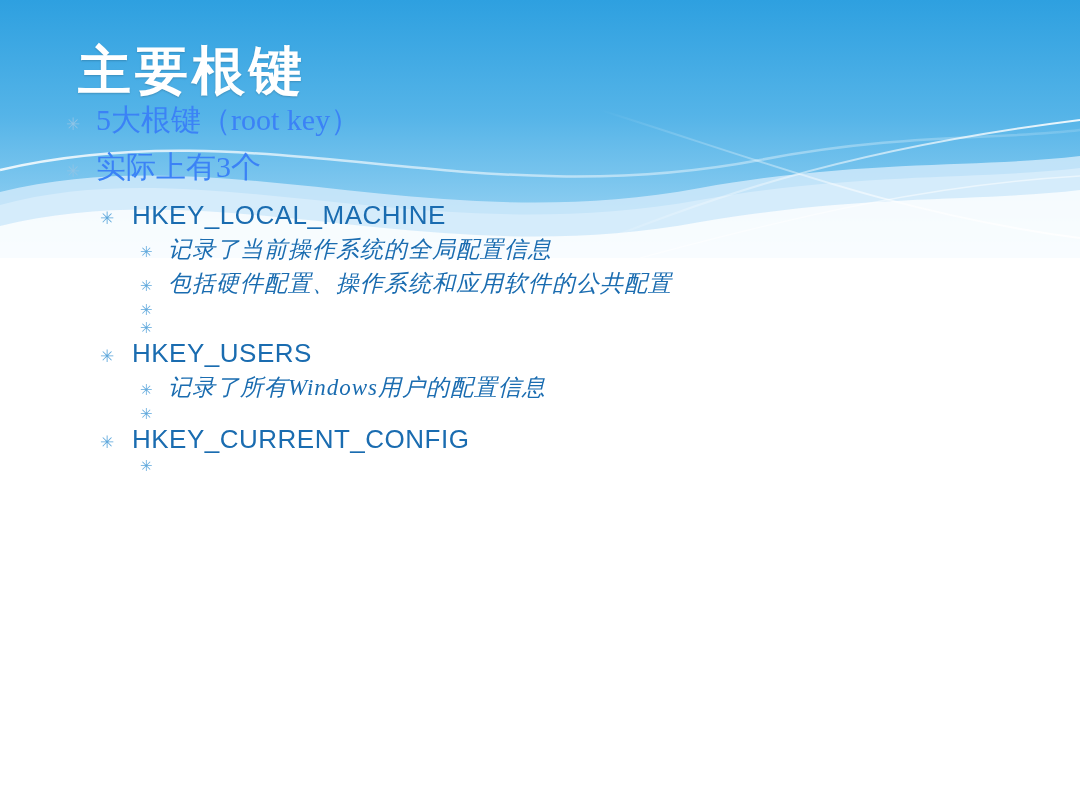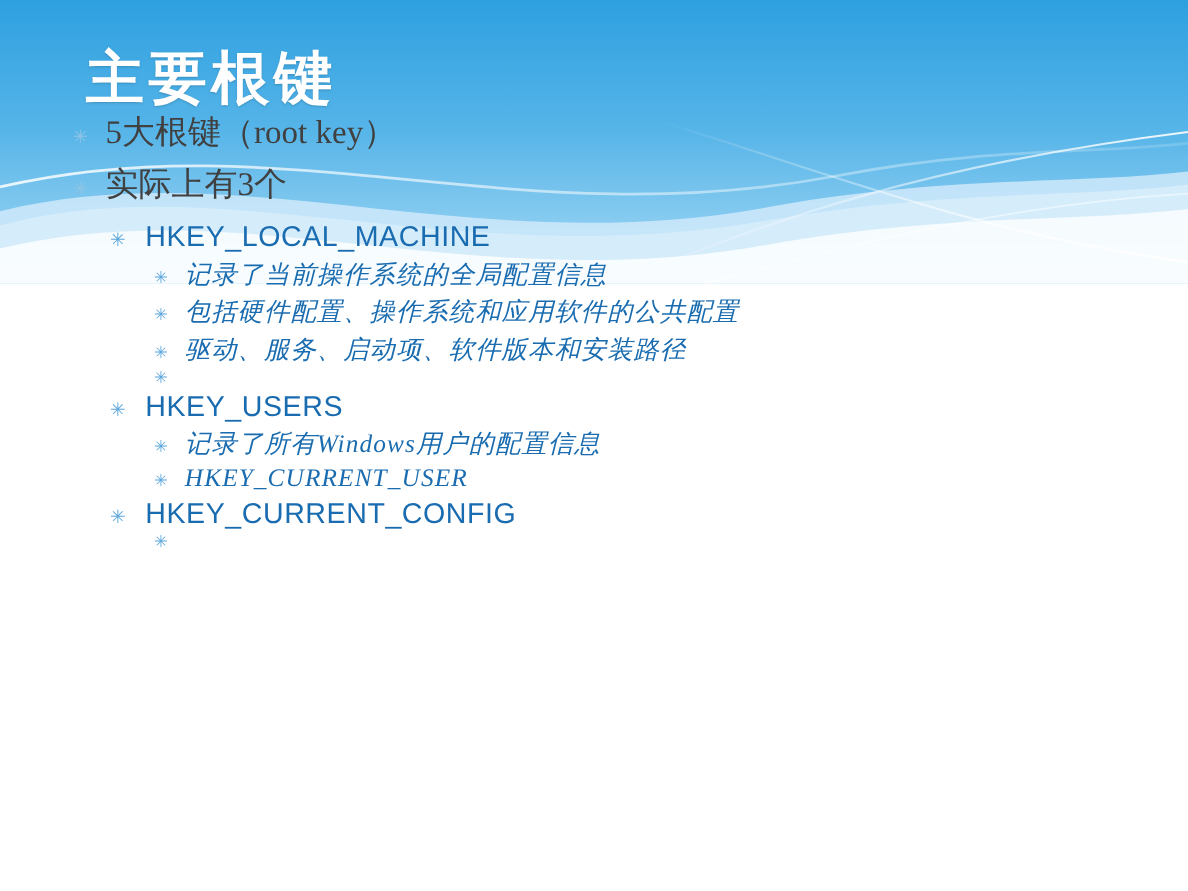--- a/index.html
+++ b/index.html
@@ -67,21 +67,21 @@
     margin-left: 66px;
     margin-bottom: 6px;
   }
   .lvl1 .marker {
     font-size: 17px;
     width: 30px;
     color: #8fc4e6;
   }
   .lvl1 .btext {
     font-size: 30px;
-    color: #404040;
+    color: #3b82f6;
     font-family: "Liberation Serif", serif;
   }
 
   
   .lvl2 {
     margin-left: 100px;
     margin-bottom: 3px;
   }
   .lvl2 .marker {
     font-size: 17px;
@@ -174,40 +174,38 @@
       <span class="btext">记录了当前操作系统的全局配置信息</span>
     </div>
 
     <div class="bullet lvl3">
       <span class="marker">✳</span>
       <span class="btext">包括硬件配置、操作系统和应用软件的公共配置</span>
     </div>
 
     <div class="bullet lvl3">
       <span class="marker">✳</span>
-      <span class="btext">驱动、服务、启动项、软件版本和安装路径</span>
     </div>
 
     <div class="bullet lvl3">
       <span class="marker">✳</span>
     </div>
 
     <div class="bullet lvl2">
       <span class="marker">✳</span>
       <span class="btext">HKEY_USERS</span>
     </div>
 
     <div class="bullet lvl3">
       <span class="marker">✳</span>
       <span class="btext">记录了所有Windows用户的配置信息</span>
     </div>
 
     <div class="bullet lvl3">
       <span class="marker">✳</span>
-      <span class="btext">HKEY_CURRENT_USER</span>
     </div>
 
     <div class="bullet lvl2">
       <span class="marker">✳</span>
       <span class="btext">HKEY_CURRENT_CONFIG</span>
     </div>
 
     <div class="bullet lvl3">
       <span class="marker">✳</span>
     </div>

